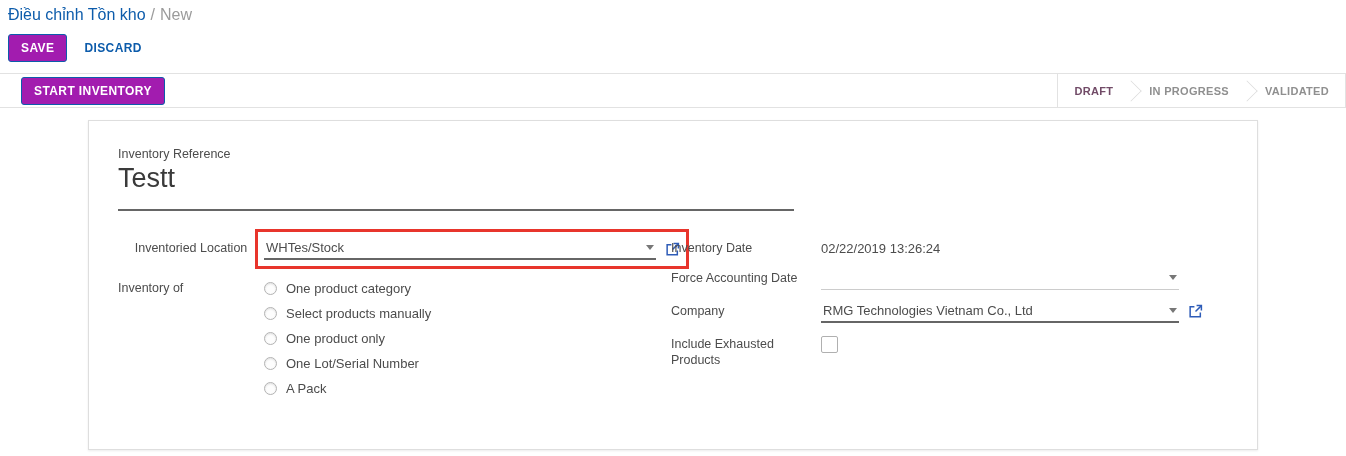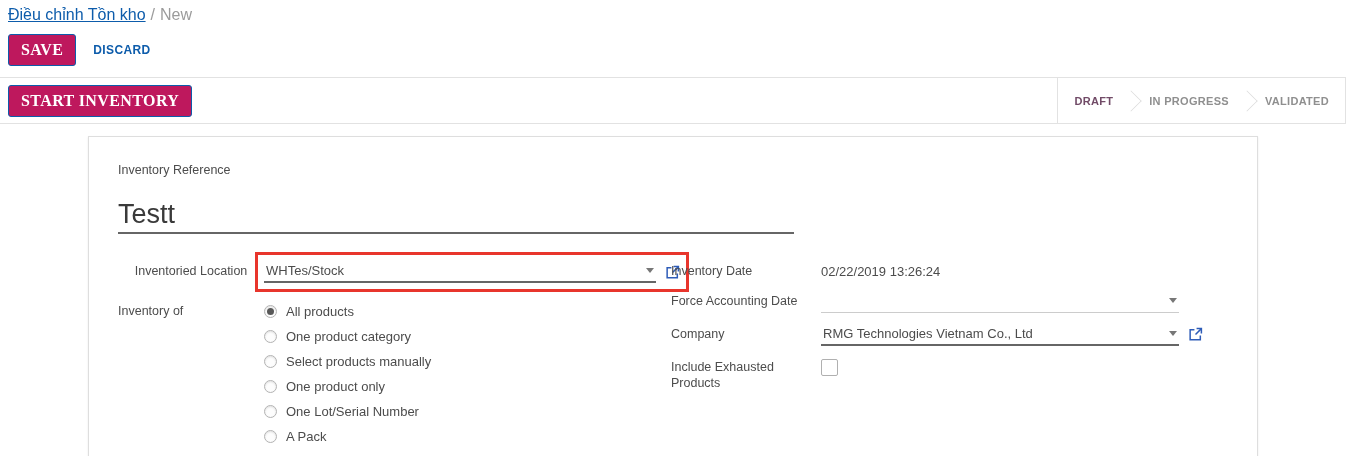--- a/index.html
+++ b/index.html
@@ -1,49 +1,49 @@
 <!DOCTYPE html>
 <html><head>
 <meta charset="utf-8">
 <style>
   * { box-sizing: border-box; margin: 0; padding: 0; }
   html, body { width: 1346px; height: 456px; background: #ffffff;
     font-family: "Liberation Sans", sans-serif; color: #4c4c4c; overflow: hidden; }
 
   
   .breadcrumb { padding: 6px 0 0 8px; font-size: 16px; }
-  .breadcrumb .bc-link { color: #0d5cab; cursor: pointer; text-decoration: underline; }
+  .breadcrumb .bc-link { color: #0d5cab; cursor: pointer; }
   .breadcrumb .bc-sep { color: #9b9b9b; padding: 0 5px; }
   .breadcrumb .bc-current { color: #9b9b9b; }
 
   
   .actions-row { display: flex; align-items: center; padding: 10px 0 11px 8px; gap: 17px; }
-  .btn-primary { background: #be185d; color: #fff; border: 1px solid #0d5cab; border-radius: 3px;
-    font-family: Liberation Serif, serif; font-size: 16px; font-weight: bold;
+  .btn-primary { background: #a21caf; color: #fff; border: 1px solid #0d5cab; border-radius: 3px;
+    font-family: Liberation Sans, sans-serif; font-size: 12px; font-weight: bold;
     letter-spacing: .4px; padding: 6px 12px; cursor: pointer; }
   .link-btn { color: #0d5cab; font-size: 12px; font-weight: bold; letter-spacing: .4px; cursor: pointer; }
 
   
   .control-strip { border-top: 1px solid #e2e2e2; border-bottom: 1px solid #e2e2e2;
-    height: 47px; display: flex; justify-content: space-between; align-items: center; padding-left: 8px; }
+    height: 35px; display: flex; justify-content: space-between; align-items: center; padding-left: 21px; }
   .statusbar { display: flex; align-items: center; height: 100%; border-left: 1px solid #e2e2e2; border-right: 1px solid #e2e2e2; }
   .status-item { font-size: 11px; font-weight: bold; letter-spacing: .3px; color: #8f8f8f;
     padding: 0 16px; cursor: pointer; white-space: nowrap; }
   .status-item.active { color: #714b67; }
   .chev { width: 20px; height: 20px; border-top: 1px solid #dadada; border-right: 1px solid #dadada;
     transform: rotate(45deg) scale(.75); margin: 0 -8px; flex-shrink: 0; }
 
   
   .sheet { margin: 12px 88px 0 88px; border: 1px solid #dedede; box-shadow: 0 1px 2px rgba(0,0,0,.08);
     height: 330px; padding: 26px 0 0 29px; background: #fff; }
 
   .field-label { font-size: 12.5px; font-weight: normal; color: #4c4c4c; line-height: 1.25; }
 
   .ref-value { font-size: 27px; color: #3a3a3a; border-bottom: 2px solid #666;
-    width: 676px; padding-bottom: 3px; margin-top: 21px; line-height: 1.1; cursor: text; }
+    width: 676px; padding-bottom: 16px; margin-top: 1px; line-height: 1.1; cursor: text; }
 
   .columns { display: flex; margin-top: 27px; }
   .col-left { width: 553px; flex-shrink: 0; }
   .col-right { flex: 1; }
 
   .frow { display: flex; margin-bottom: 11px; }
   .frow > .field-label { width: 146px; flex-shrink: 0; padding-top: 3px; }
   .col-right .frow > .field-label { width: 150px; }
 
   .field-line { display: flex; align-items: center; justify-content: space-between;
@@ -117,24 +117,20 @@
                 <path d="M12.5 1.5 L7 7"></path>
             </svg>
           </span>
         </span>
       </div>
 
       <div class="frow">
         <span class="field-label">Inventory of</span>
         <div class="radio-group">
           <div class="radio-item">
-            <span class="radio checked"></span>
-            <span>All products</span>
-          </div>
-          <div class="radio-item">
             <span class="radio"></span>
             <span>One product category</span>
           </div>
           <div class="radio-item">
             <span class="radio"></span>
             <span>Select products manually</span>
           </div>
           <div class="radio-item">
             <span class="radio"></span>
             <span>One product only</span>

